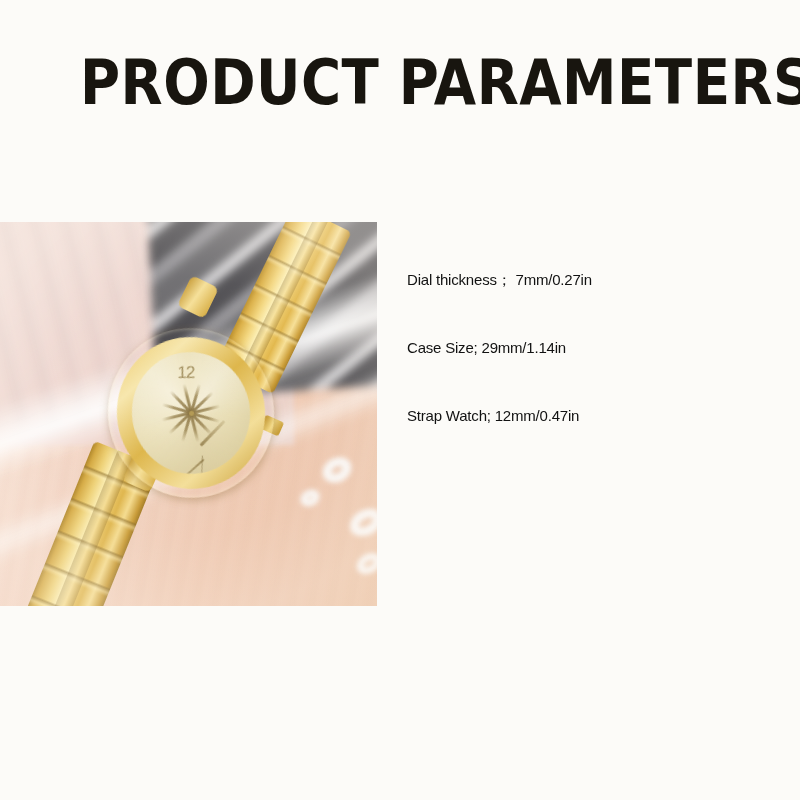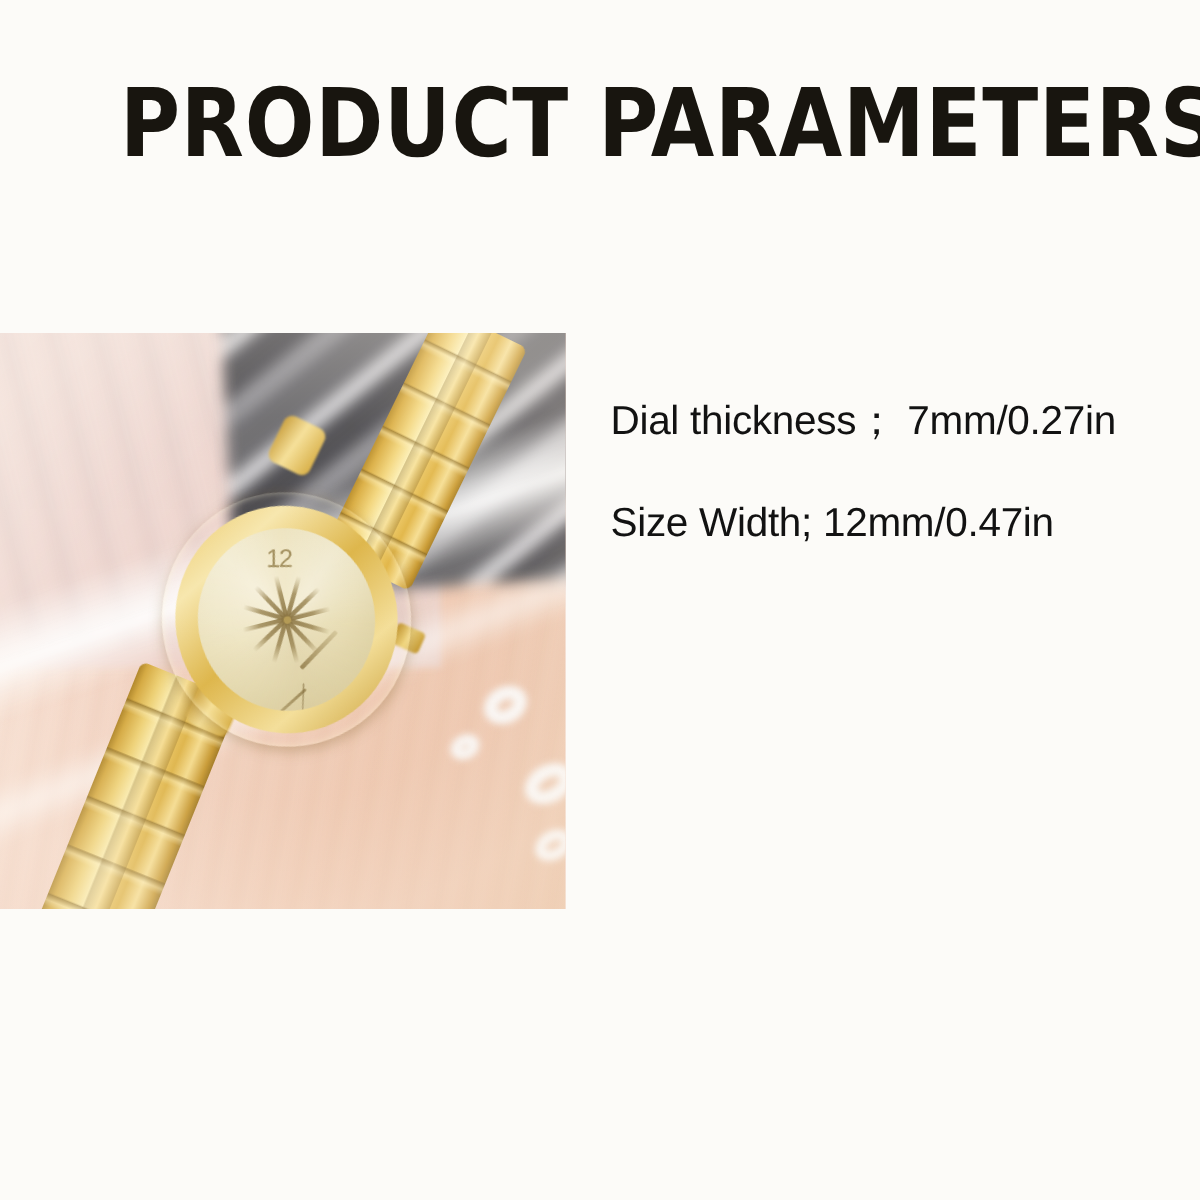--- a/index.html
+++ b/index.html
@@ -404,21 +404,21 @@
     width: 370px;
   }
   .spec-row {
     height: 68px;
     display: flex;
     align-items: center;
     white-space: nowrap;
   }
   .spec-text {
     font-family: "Liberation Sans", sans-serif;
-    font-size: 27px;
+    font-size: 15px;
     line-height: 26px;
     color: #121212;
     letter-spacing: -0.2px;
   }
 </style>
 </head>
 <body>
 
 <div id="page">
 
@@ -479,17 +479,20 @@
     </div>
 
     <div id="photo-soften"></div>
   </div>
 
   <div id="spec-list">
     <div class="spec-row">
       <span class="spec-text">Dial thickness；  7mm/0.27in</span>
     </div>
     <div class="spec-row">
-      <span class="spec-text">Size Width;   12mm/0.47in</span>
+      <span class="spec-text">Case Size;  29mm/1.14in</span>
+    </div>
+    <div class="spec-row">
+      <span class="spec-text">Strap Watch;   12mm/0.47in</span>
     </div>
   </div>
 
 </div>
 
 </body></html>

